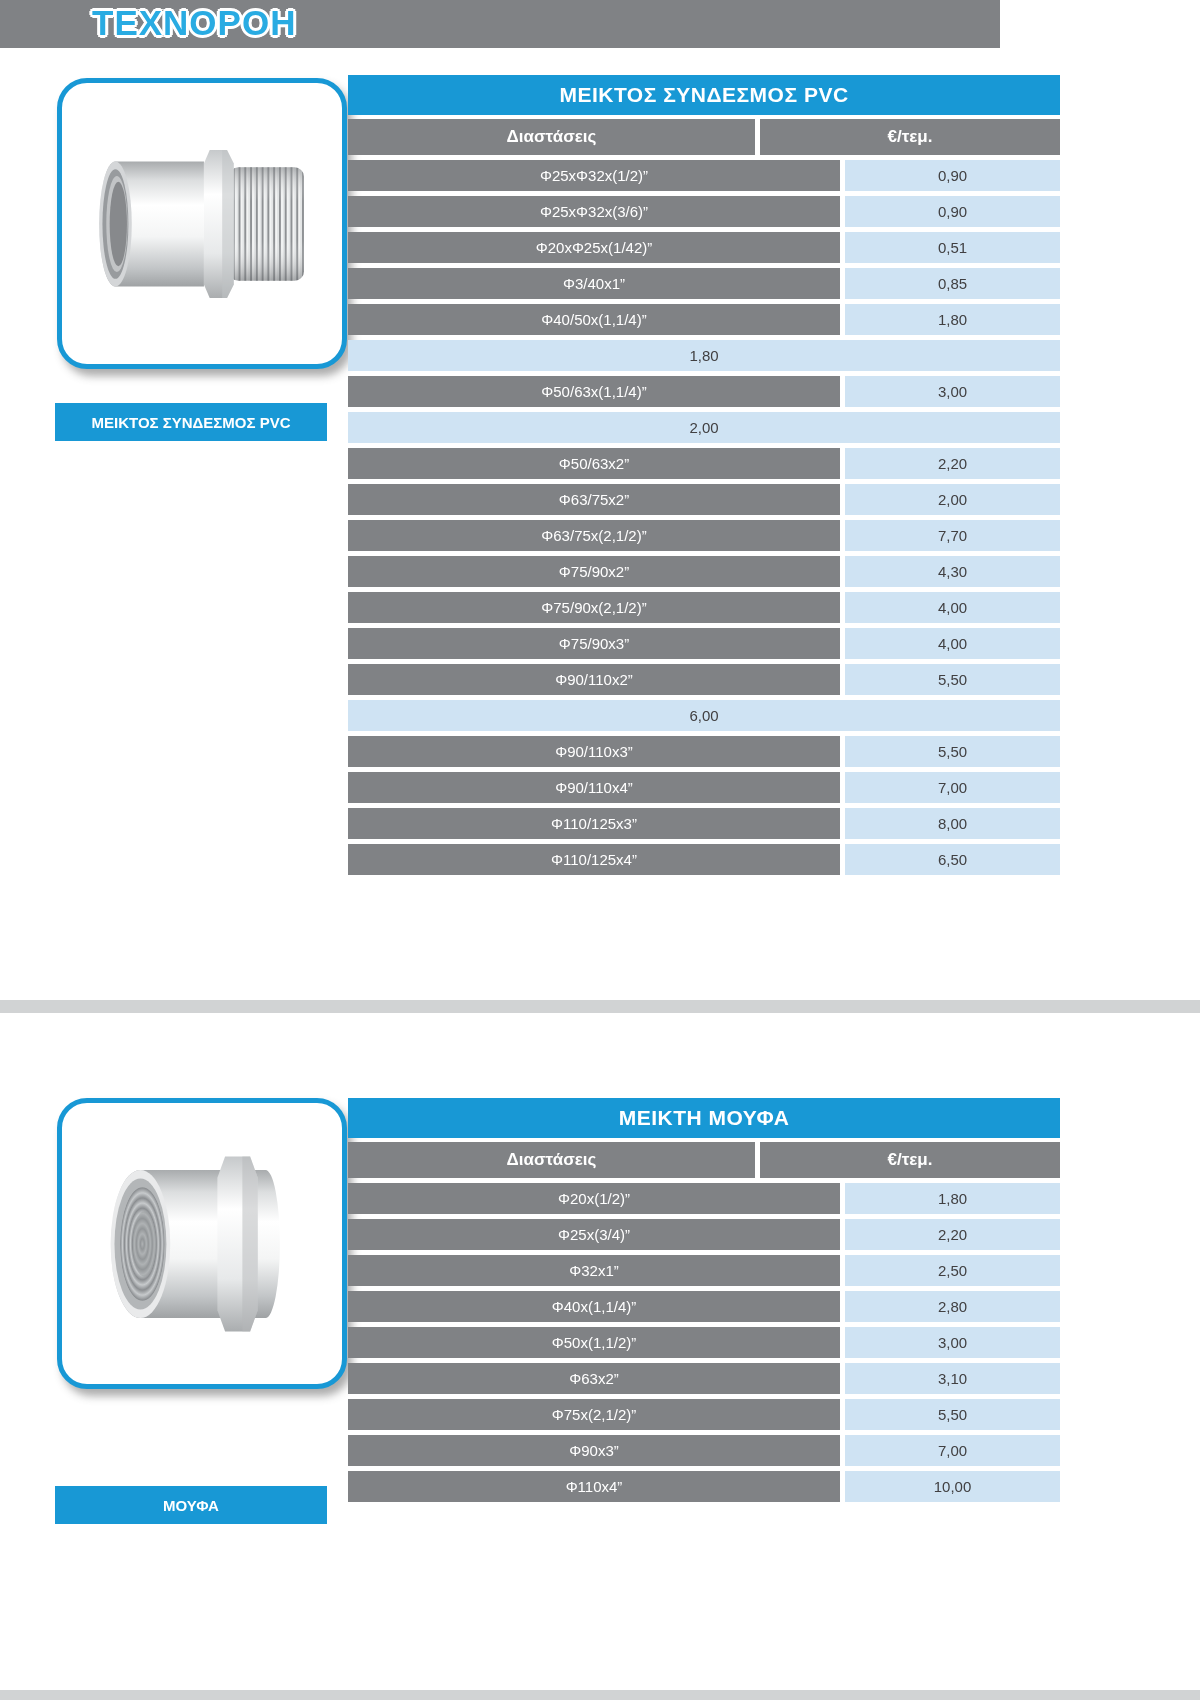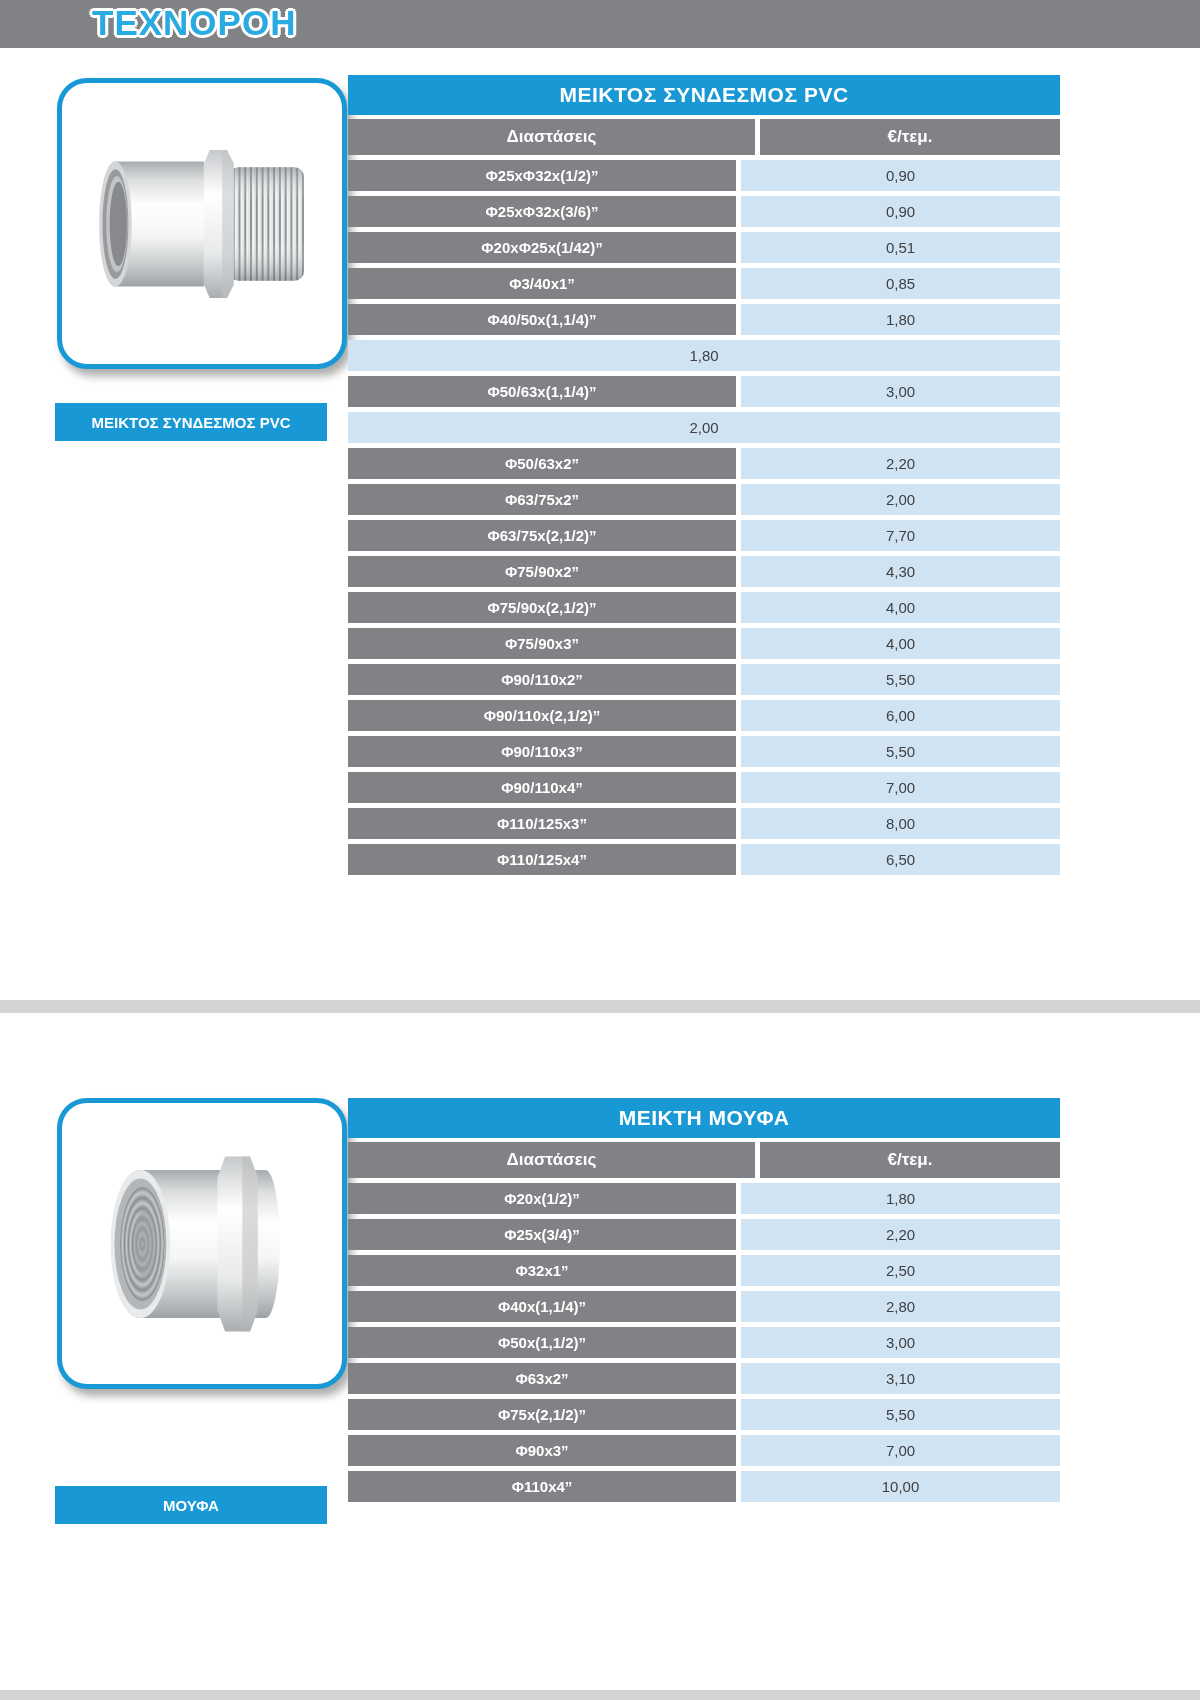--- a/index.html
+++ b/index.html
@@ -9,21 +9,21 @@
   .page {
     position: relative;
     width: 1200px;
     height: 1700px;
     background: #ffffff;
     overflow: hidden;
   }
 
   
   .topbar {
-    position: absolute; left:0; top:0; width:1200px; height:48px;
+    position: absolute; left:0; top:0; width:1000px; height:48px;
     background: var(--bar-gray);
   }
   .logo {
     position: absolute; left:92px; top:3px;
     font-size:35px; font-weight:bold; letter-spacing:1px;
     color: var(--logo-blue);
     text-shadow:
       -3px 0 0 #fff, 3px 0 0 #fff, 0 -3px 0 #fff, 0 3px 0 #fff,
       -2px -2px 0 #fff, 2px -2px 0 #fff, -2px 2px 0 #fff, 2px 2px 0 #fff;
   }
@@ -62,21 +62,21 @@
   .tbl-head .h {
     background: var(--cell-gray); color:#fff;
     font-size:17px; font-weight:bold;
     display:flex; align-items:center; justify-content:center;
   }
   .h.dim { width:407px; }
   .h.price { flex:1; }
 
   .row { display:flex; gap:5px; height:31px; margin-bottom:5px; }
   .cell { display:flex; align-items:center; justify-content:center; font-size:15px; }
-  .cell.dim { width:388px; background: var(--cell-gray); color:#fff; font-weight:bold; }
+  .cell.dim { width:492px; background: var(--cell-gray); color:#fff; font-weight:normal; }
   .cell.price { flex:1; background: var(--price-bg); color: var(--price-text); }
 
   
   .divider { position:absolute; left:0; top:1000px; width:1200px; height:13px; background: var(--divider-gray); }
   .footer-strip { position:absolute; left:0; top:1690px; width:1200px; height:10px; background: var(--divider-gray); }
 </style>
 </head>
 <body>
 
 <div class="page">
@@ -208,21 +208,20 @@
             <div class="cell dim">Φ75/90x3”</div>
             <div class="cell price">4,00</div>
           </div>
 
           <div class="row">
             <div class="cell dim">Φ90/110x2”</div>
             <div class="cell price">5,50</div>
           </div>
 
           <div class="row">
-            <div class="cell dim">Φ90/110x(2,1/2)”</div>
             <div class="cell price">6,00</div>
           </div>
 
           <div class="row">
             <div class="cell dim">Φ90/110x3”</div>
             <div class="cell price">5,50</div>
           </div>
 
           <div class="row">
             <div class="cell dim">Φ90/110x4”</div>

